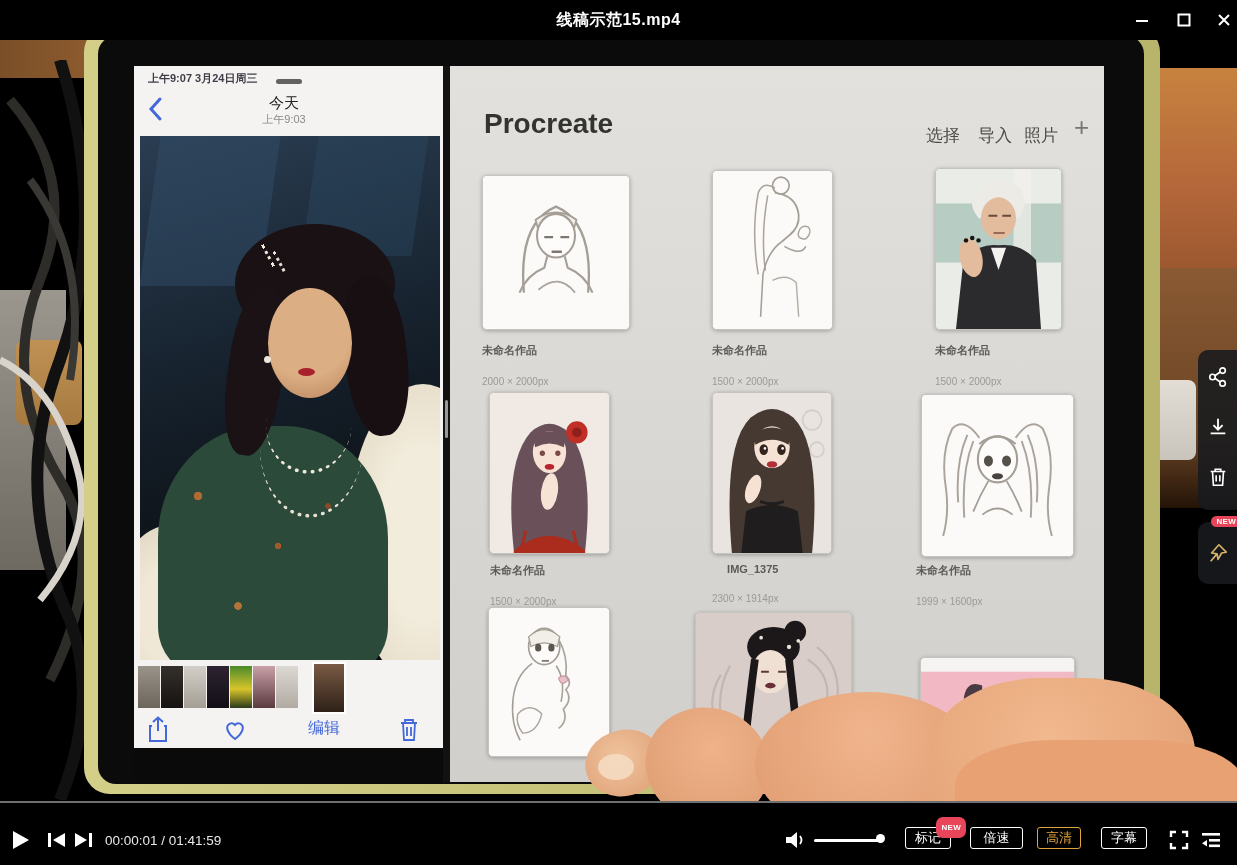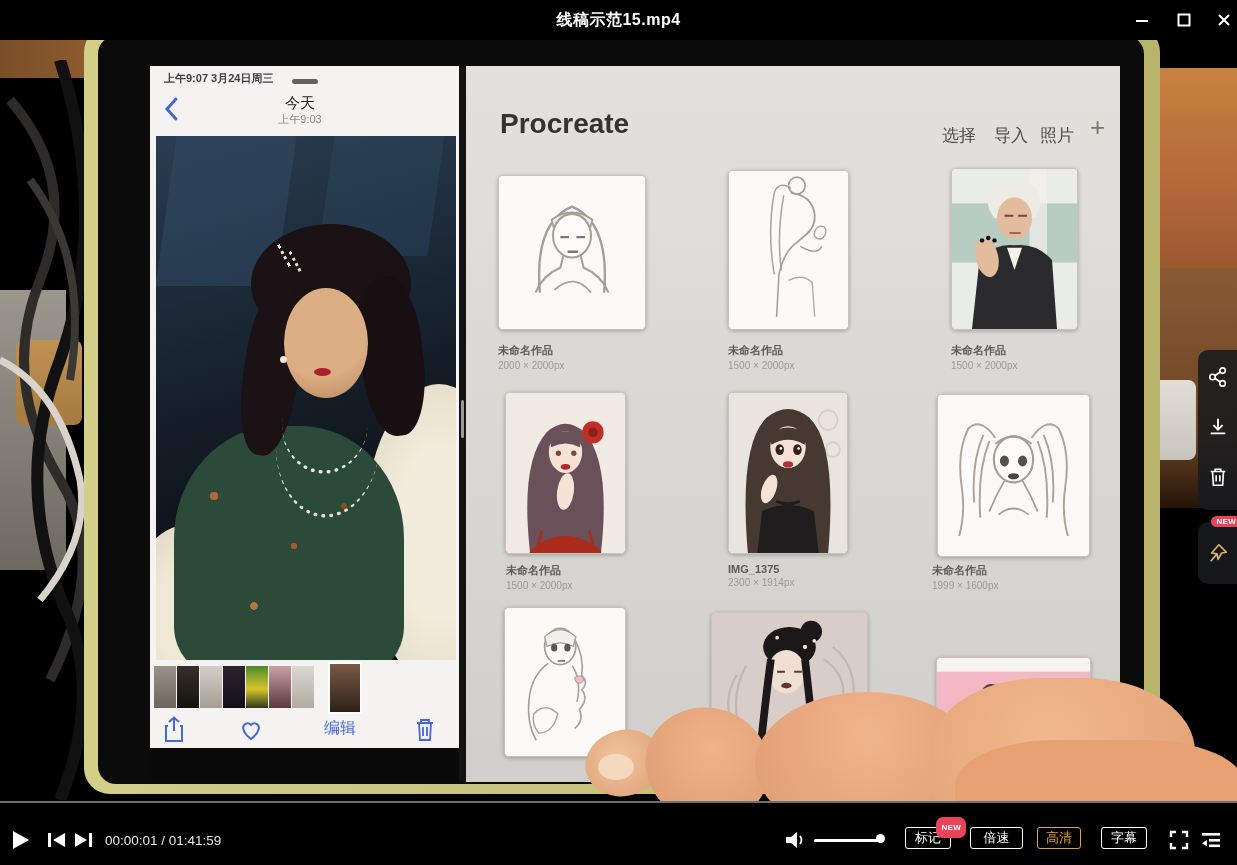--- a/index.html
+++ b/index.html
@@ -30,21 +30,21 @@
                 background:linear-gradient(180deg,#c8823f,#b4673a 60%,#9c5830); }
   .wood-right2 { position:absolute; left:1158px; top:228px; width:79px; height:240px;
                  background:linear-gradient(180deg,#8a5a33,#6b4425 70%,#241408); }
   .white-box { position:absolute; left:1146px; top:340px; width:50px; height:80px; border-radius:8px;
                background:linear-gradient(#e2ded6,#c9c5bc); }
 
   
   .ipad { position:absolute; left:84px; top:-14px; width:1076px; height:768px;
           background:linear-gradient(90deg,#d4cf88,#b9b46b); border-radius:26px; }
   .bezel { position:absolute; left:14px; top:10px; right:16px; bottom:10px; background:#0b0b0c; border-radius:18px; }
-  .screen { position:absolute; left:66px; top:40px; width:970px; height:716px; background:#111; overflow:hidden; }
+  .screen { position:absolute; left:50px; top:40px; width:970px; height:716px; background:#111; overflow:hidden; }
 
   
   .statusbar-text { position:absolute; left:14px; top:5px; font-size:11px; font-weight:bold; color:#3f3e47; }
   .statusbar-pill { position:absolute; left:142px; top:13px; width:26px; height:5px; border-radius:3px; background:#63625e; }
 
   
   .photos { position:absolute; left:0; top:0; width:309px; height:716px; background:#f4f3f1; }
   .photos-nav-title { position:absolute; left:60px; top:28px; width:180px; text-align:center;
                       font-size:15px; color:#222; font-weight:500; }
   .photos-nav-sub { position:absolute; left:60px; top:46px; width:180px; text-align:center;
@@ -95,21 +95,21 @@
   .procreate { position:absolute; left:316px; top:0; width:654px; height:716px;
                background:linear-gradient(#e2e1de,#d0cfcc); }
   .pc-title { position:absolute; left:34px; top:42px; font-size:28px; font-weight:bold; color:#33332f; }
   .pc-action { position:absolute; top:58px; font-size:17px; color:#4b4b47; }
   .pc-plus { position:absolute; left:624px; top:46px; font-size:26px; font-weight:300; color:#77776f; }
   .card { position:absolute; background:#fbfaf8; border:1px solid #c6c4c0; border-radius:5px;
           box-shadow:0 1px 4px rgba(0,0,0,.28); overflow:hidden; }
   .card svg { display:block; width:100%; height:100%; }
   .art-label { position:absolute; }
   .art-name { font-size:11px; font-weight:bold; color:#5a5a56; }
-  .art-size { font-size:10px; color:#9a9a96; margin-top:2px; }
+  .art-size { font-size:10px; color:#9a9a96; margin-top:18px; }
 
   
   .hand { position:absolute; border-radius:50%; }
 
   
   .sidepanel { position:absolute; left:1198px; top:310px; width:39px; height:160px;
                background:rgba(24,26,31,.88); border-radius:10px 0 0 10px; }
   .sideicon { position:absolute; left:9px; width:22px; height:22px; }
   .pinpanel { position:absolute; left:1198px; top:482px; width:39px; height:62px;
               background:rgba(24,26,31,.88); border-radius:10px 0 0 10px; }
@@ -335,21 +335,21 @@
                 <ellipse cx="56" cy="43" rx="3" ry="3.6" fill="#56504a"></ellipse>
               <ellipse cx="50" cy="53" rx="3.6" ry="2" fill="#4a443e"></ellipse>
               <path d="M44 56 Q38 66 34 76 M56 56 Q62 66 66 76 M40 78 Q50 70 60 78" stroke="#a49e96" stroke-width="1.2" fill="none"></path>
             </svg>
           </div>
 
           <div class="art-label" style="left:40px;top:497px;">
             <div class="art-name">未命名作品</div>
             <div class="art-size">1500 × 2000px</div>
           </div>
-          <div class="art-label" style="left:262px;top:497px;">
+          <div class="art-label" style="left:262px;top:497px;text-align:right;">
             <div class="art-name">IMG_1375</div>
             <div class="art-size">2300 × 1914px</div>
           </div>
           <div class="art-label" style="left:466px;top:497px;">
             <div class="art-name">未命名作品</div>
             <div class="art-size">1999 × 1600px</div>
           </div>
 
           <div class="card" style="left:38px;top:541px;width:122px;height:150px;">
             <svg viewBox="0 0 100 123" preserveAspectRatio="none">

